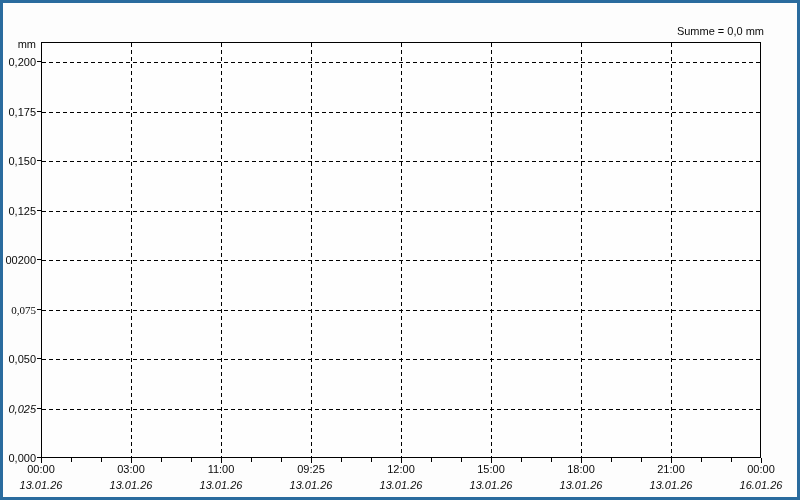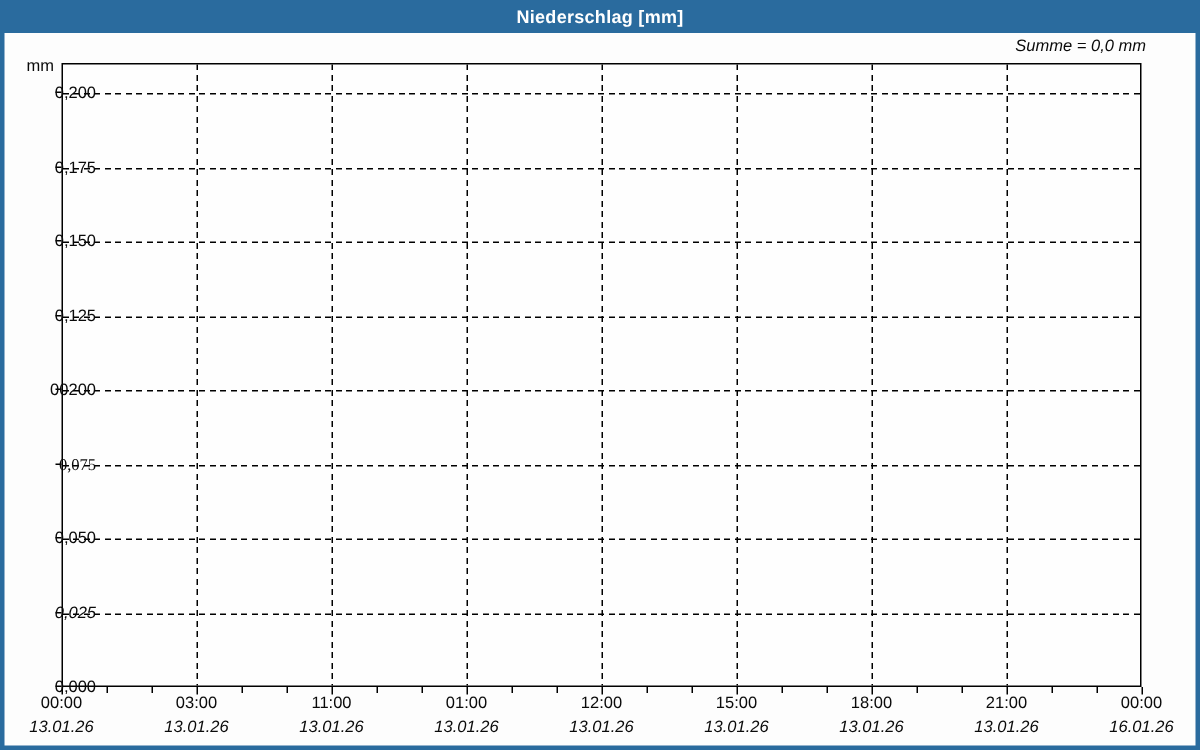--- a/index.html
+++ b/index.html
@@ -22,21 +22,20 @@
     color: #ffffff;
     font-size: 12px; font-weight: bold;
     line-height: 22px; text-align: center;
     letter-spacing: 0.2px;
   }
   .summe {
     position: absolute;
     top: 24px; right: 36px;
     font-size: 11px; color: #0a0a0a;
     line-height: 14px;
-    font-style: italic;
   }
   .y-unit {
     position: absolute;
     left: 0; top: 38px; width: 36px;
     text-align: right;
     font-size: 11px; color: #0a0a0a;
   }
   .plot {
     position: absolute;
     left: 41px; top: 42px;
@@ -63,37 +62,35 @@
     position: absolute;
     width: 1px; top: 458px;
     background: #000000;
   }
   .y-label {
     position: absolute;
     left: 0; width: 36px;
     text-align: right;
     font-size: 11px; color: #0a0a0a;
     line-height: 12px;
-    margin-left: 28px;
   }
   .x-time-label, .x-date-label {
     position: absolute;
     width: 70px;
     text-align: center;
     font-size: 11px; color: #0a0a0a;
     line-height: 13px;
   }
   .x-time-label { top: 463px; }
   .x-date-label { top: 479px; font-style: italic; }
 </style>
 </head>
 <body>
 
 <div class="frame">
-  <div class="title-bar">Niederschlag [mm]</div>
   <div class="summe">Summe = 0,0 mm</div>
   <div class="y-unit">mm</div>
   <div class="plot" id="plot">
       <div class="h-grid" style="top: 19px;"></div>
       <div class="h-grid" style="top: 68.5px;"></div>
       <div class="h-grid" style="top: 118px;"></div>
       <div class="h-grid" style="top: 167.5px;"></div>
       <div class="h-grid" style="top: 217px;"></div>
       <div class="h-grid" style="top: 266.5px;"></div>
       <div class="h-grid" style="top: 316px;"></div>
@@ -124,21 +121,21 @@
       <div class="y-tick" style="top: 407.5px;"></div>
       <div class="y-label" style="top: 402.5px; font-style: italic;">0,025</div>
       <div class="y-tick" style="top: 457px;"></div>
       <div class="y-label" style="top: 452px;">0,000</div>
       <div class="x-time-label" style="left: 6px;">00:00</div>
       <div class="x-date-label" style="left: 6px;">13.01.26</div>
       <div class="x-time-label" style="left: 96px;">03:00</div>
       <div class="x-date-label" style="left: 96px;">13.01.26</div>
       <div class="x-time-label" style="left: 186px;">11:00</div>
       <div class="x-date-label" style="left: 186px;">13.01.26</div>
-      <div class="x-time-label" style="left: 276px;">01:00</div>
+      <div class="x-time-label" style="left: 276px;">09:25</div>
       <div class="x-date-label" style="left: 276px;">13.01.26</div>
       <div class="x-time-label" style="left: 366px;">12:00</div>
       <div class="x-date-label" style="left: 366px;">13.01.26</div>
       <div class="x-time-label" style="left: 456px;">15:00</div>
       <div class="x-date-label" style="left: 456px;">13.01.26</div>
       <div class="x-time-label" style="left: 546px;">18:00</div>
       <div class="x-date-label" style="left: 546px;">13.01.26</div>
       <div class="x-time-label" style="left: 636px;">21:00</div>
       <div class="x-date-label" style="left: 636px;">13.01.26</div>
       <div class="x-time-label" style="left: 726px;">00:00</div>

